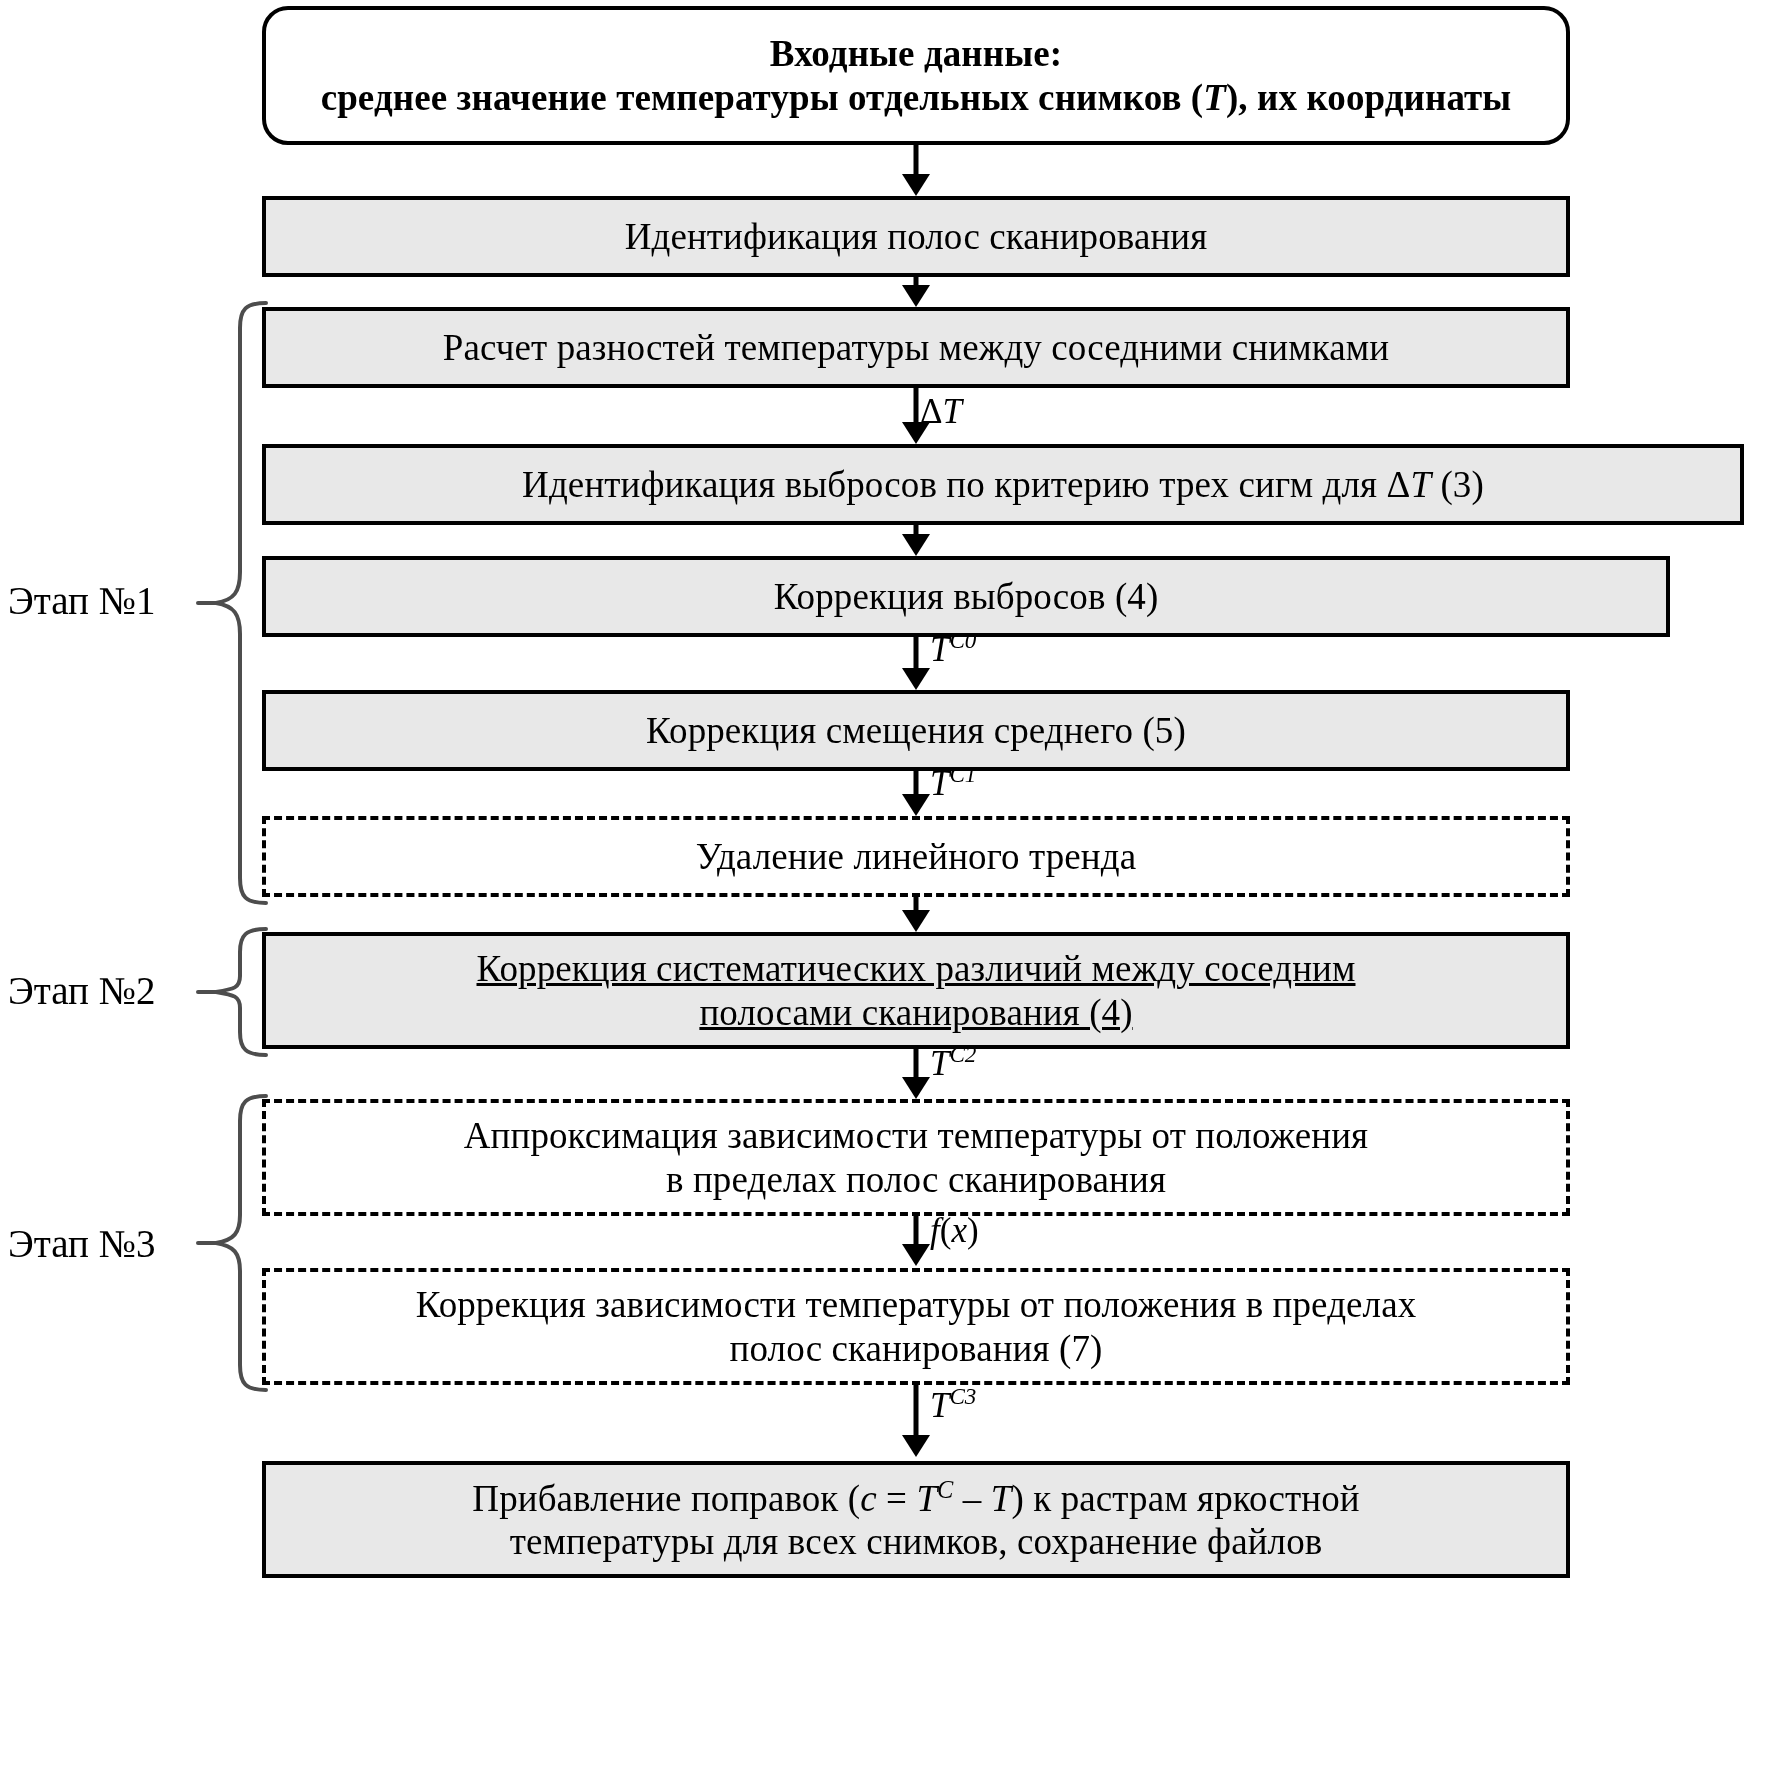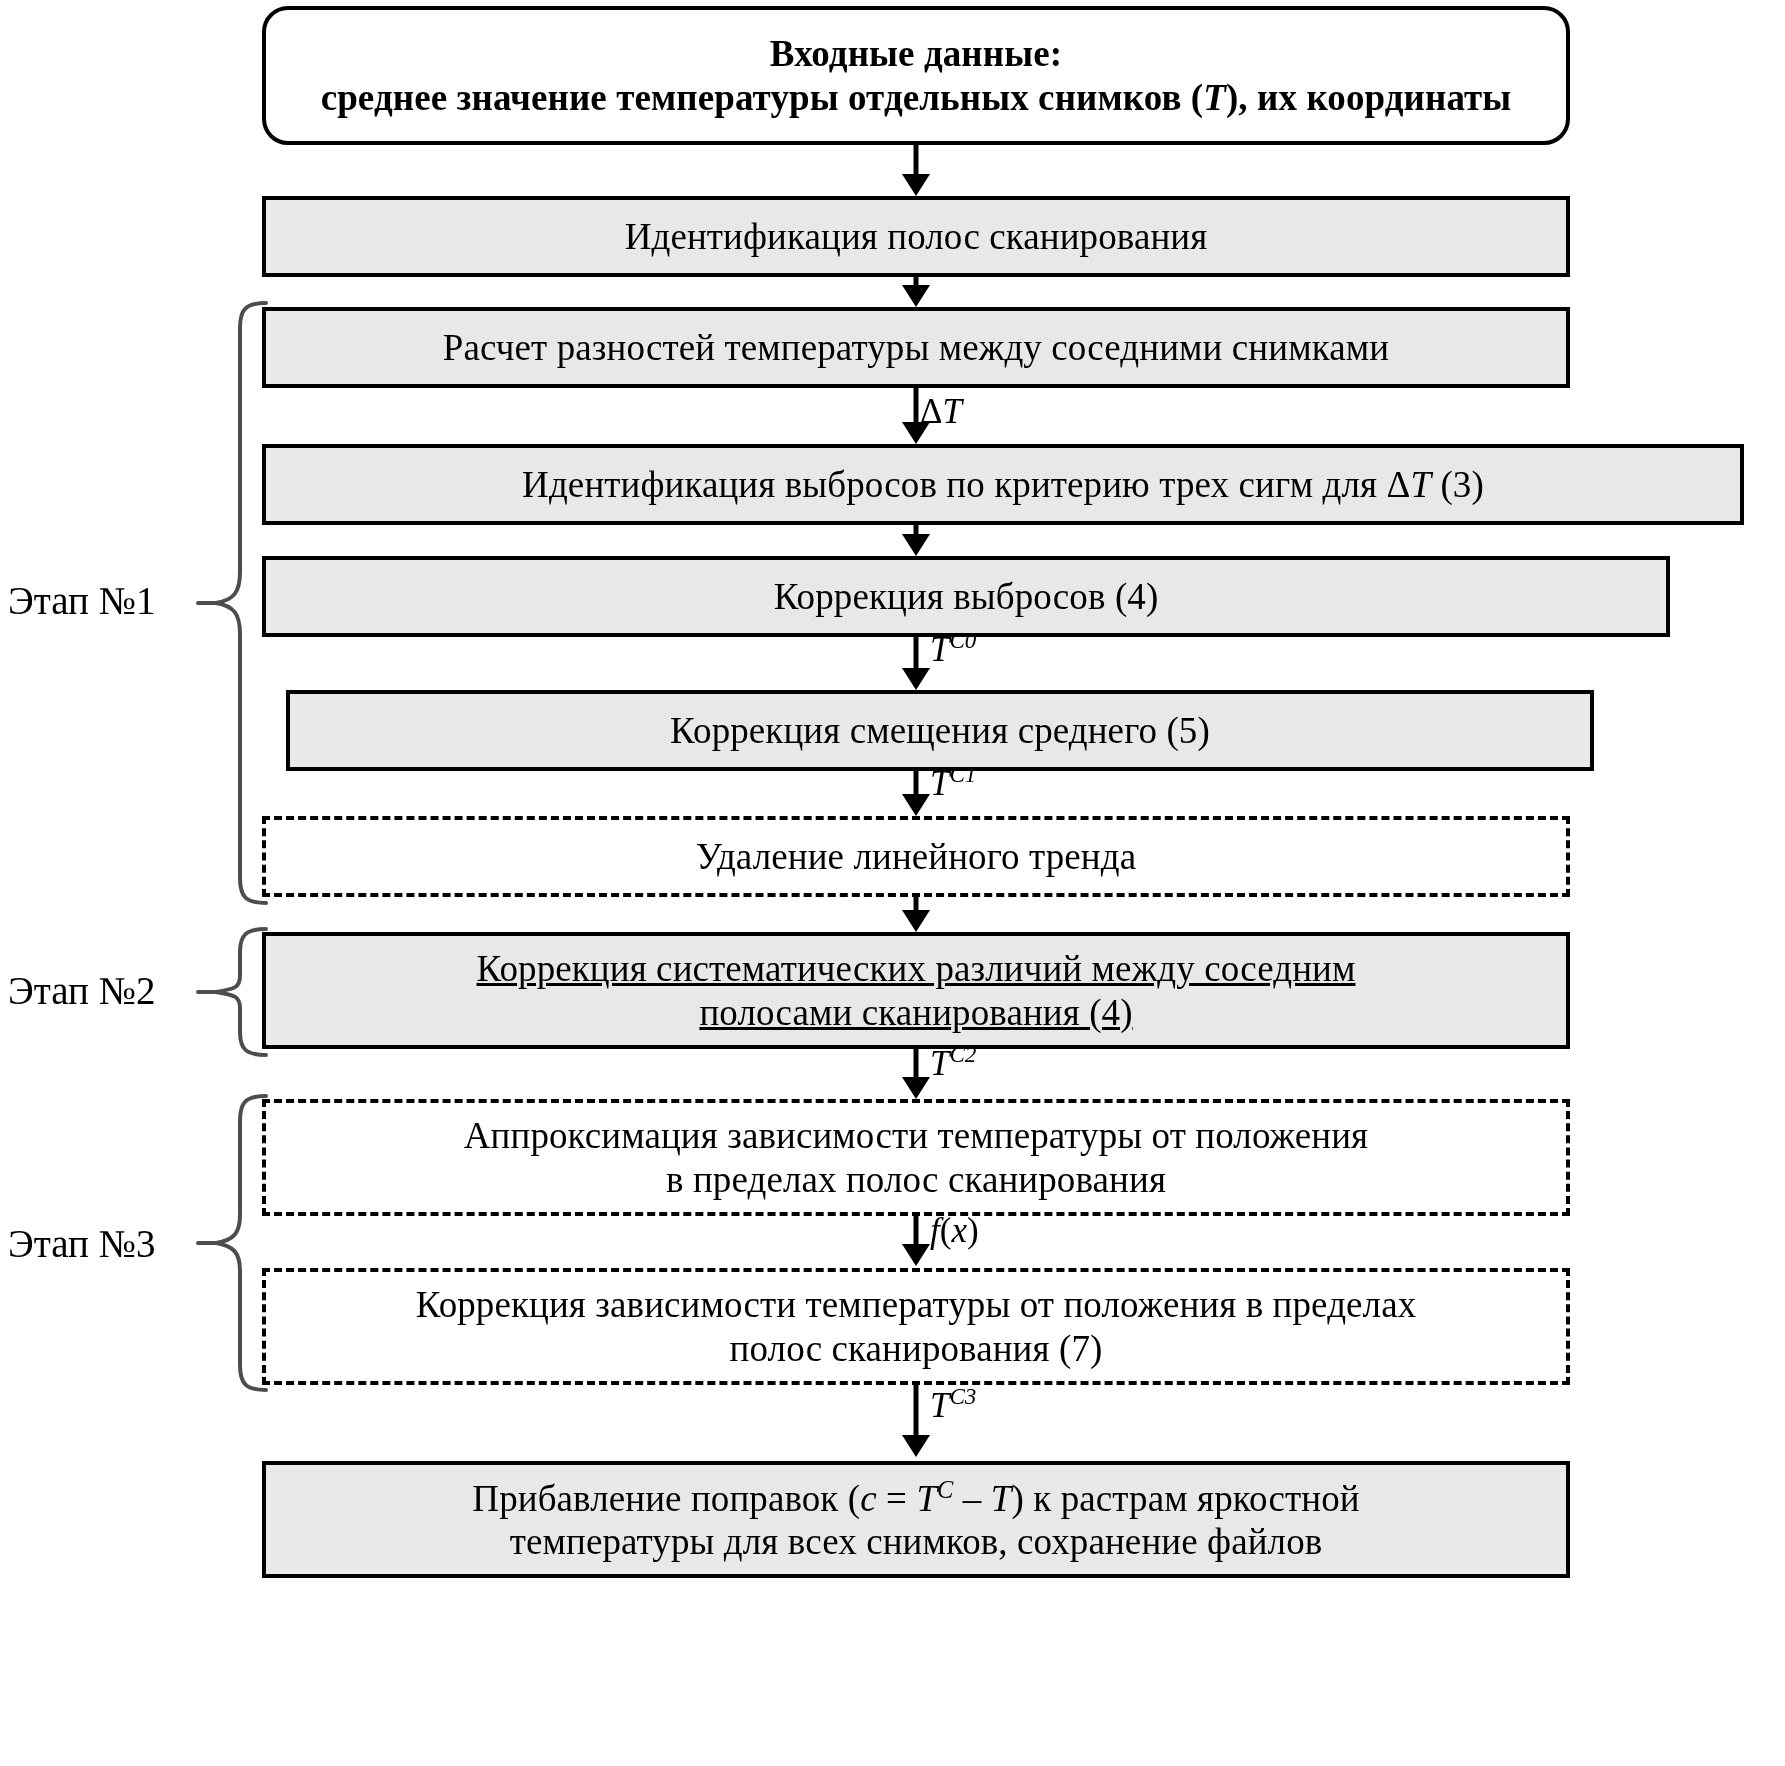--- a/index.html
+++ b/index.html
@@ -128,21 +128,21 @@
   </div>
 
   <div class="node solid" style="left:262px; top:444px; width:1482px; height:81px;">
     <span class="txt">Идентификация выбросов по критерию трех сигм для&nbsp;Δ<span class="it">T</span>&nbsp;(3)</span>
   </div>
 
   <div class="node solid" style="left:262px; top:556px; width:1408px; height:81px;">
     <span class="txt">Коррекция выбросов  (4)</span>
   </div>
 
-  <div class="node solid" style="left:262px; top:690px; width:1308px; height:81px;margin-left:24px;">
+  <div class="node solid" style="left:262px; top:690px; width:1308px; height:81px;">
     <span class="txt">Коррекция смещения среднего  (5)</span>
   </div>
 
   <div class="node dashed" style="left:262px; top:816px; width:1308px; height:81px;">
     <span class="txt">Удаление линейного тренда</span>
   </div>
 
   <div class="node solid" style="left:262px; top:932px; width:1308px; height:117px;text-decoration:underline;">
     <span class="txt">
       <span>Коррекция систематических различий между соседним</span><br>

